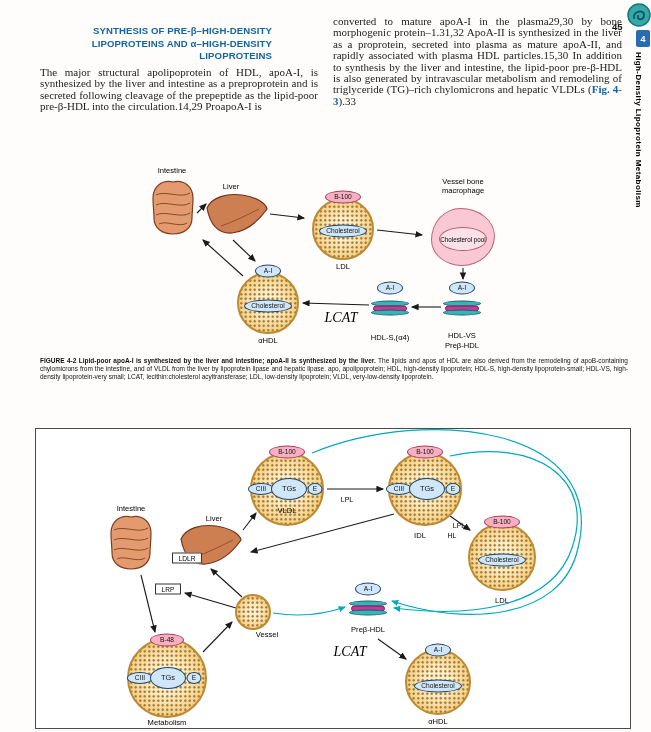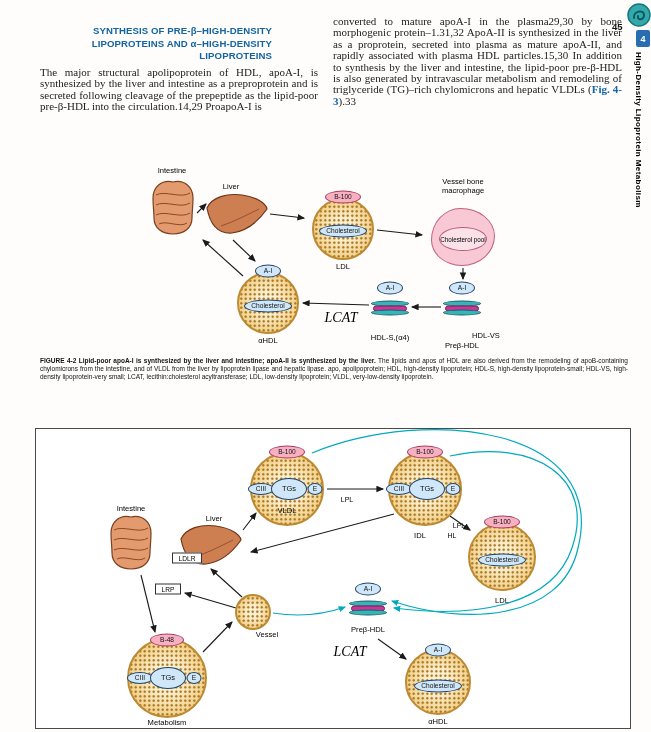--- a/index.html
+++ b/index.html
@@ -151,21 +151,21 @@
       <div class="t bot"></div>
   </div>
   <div class="dlabel c" style="left:390px; top:337px;">HDL-S,(α4)</div>
 
   <div class="oval c" style="left:462px; top:288px; width:26px; height:13px;">A-I</div>
   <div class="disc c" style="left:462px; top:308px;">
     <div class="t top"></div>
       <div class="m"></div>
       <div class="t bot"></div>
   </div>
-  <div class="dlabel c" style="left:462px; top:335px;margin-left:24px;">HDL-VS</div>
+  <div class="dlabel c" style="left:462px; top:335px;">HDL-VS</div>
   <div class="dlabel c" style="left:462px; top:345px;">Preβ-HDL</div>
 
   <p class="abs caption" style="left:40px; top:357px; width:588px;"><b>FIGURE 4-2 Lipid-poor apoA-I is synthesized by the liver and intestine; apoA-II is synthesized by the liver.</b> <span>The lipids and apos of HDL are also derived from the remodeling of apoB-containing chylomicrons from the intestine, and of VLDL from the liver by lipoprotein lipase and hepatic lipase. apo, apolipoprotein; HDL, high-density lipoprotein; HDL-S, high-density lipoprotein-small; HDL-VS, high-density lipoprotein-very small; LCAT, lecithin:cholesterol acyltransferase; LDL, low-density lipoprotein; VLDL, very-low-density lipoprotein.</span></p>
 
   <div class="fig3frame" style="left:35px; top:428px; width:596px; height:301px;"></div>
 
   <div class="dlabel c" style="left:131px; top:508px;">Intestine</div>
   <div class="dlabel c" style="left:214px; top:518px;">Liver</div>
 
   <div class="lipo c" style="left:287px; top:489px; width:74px; height:74px;"></div>

